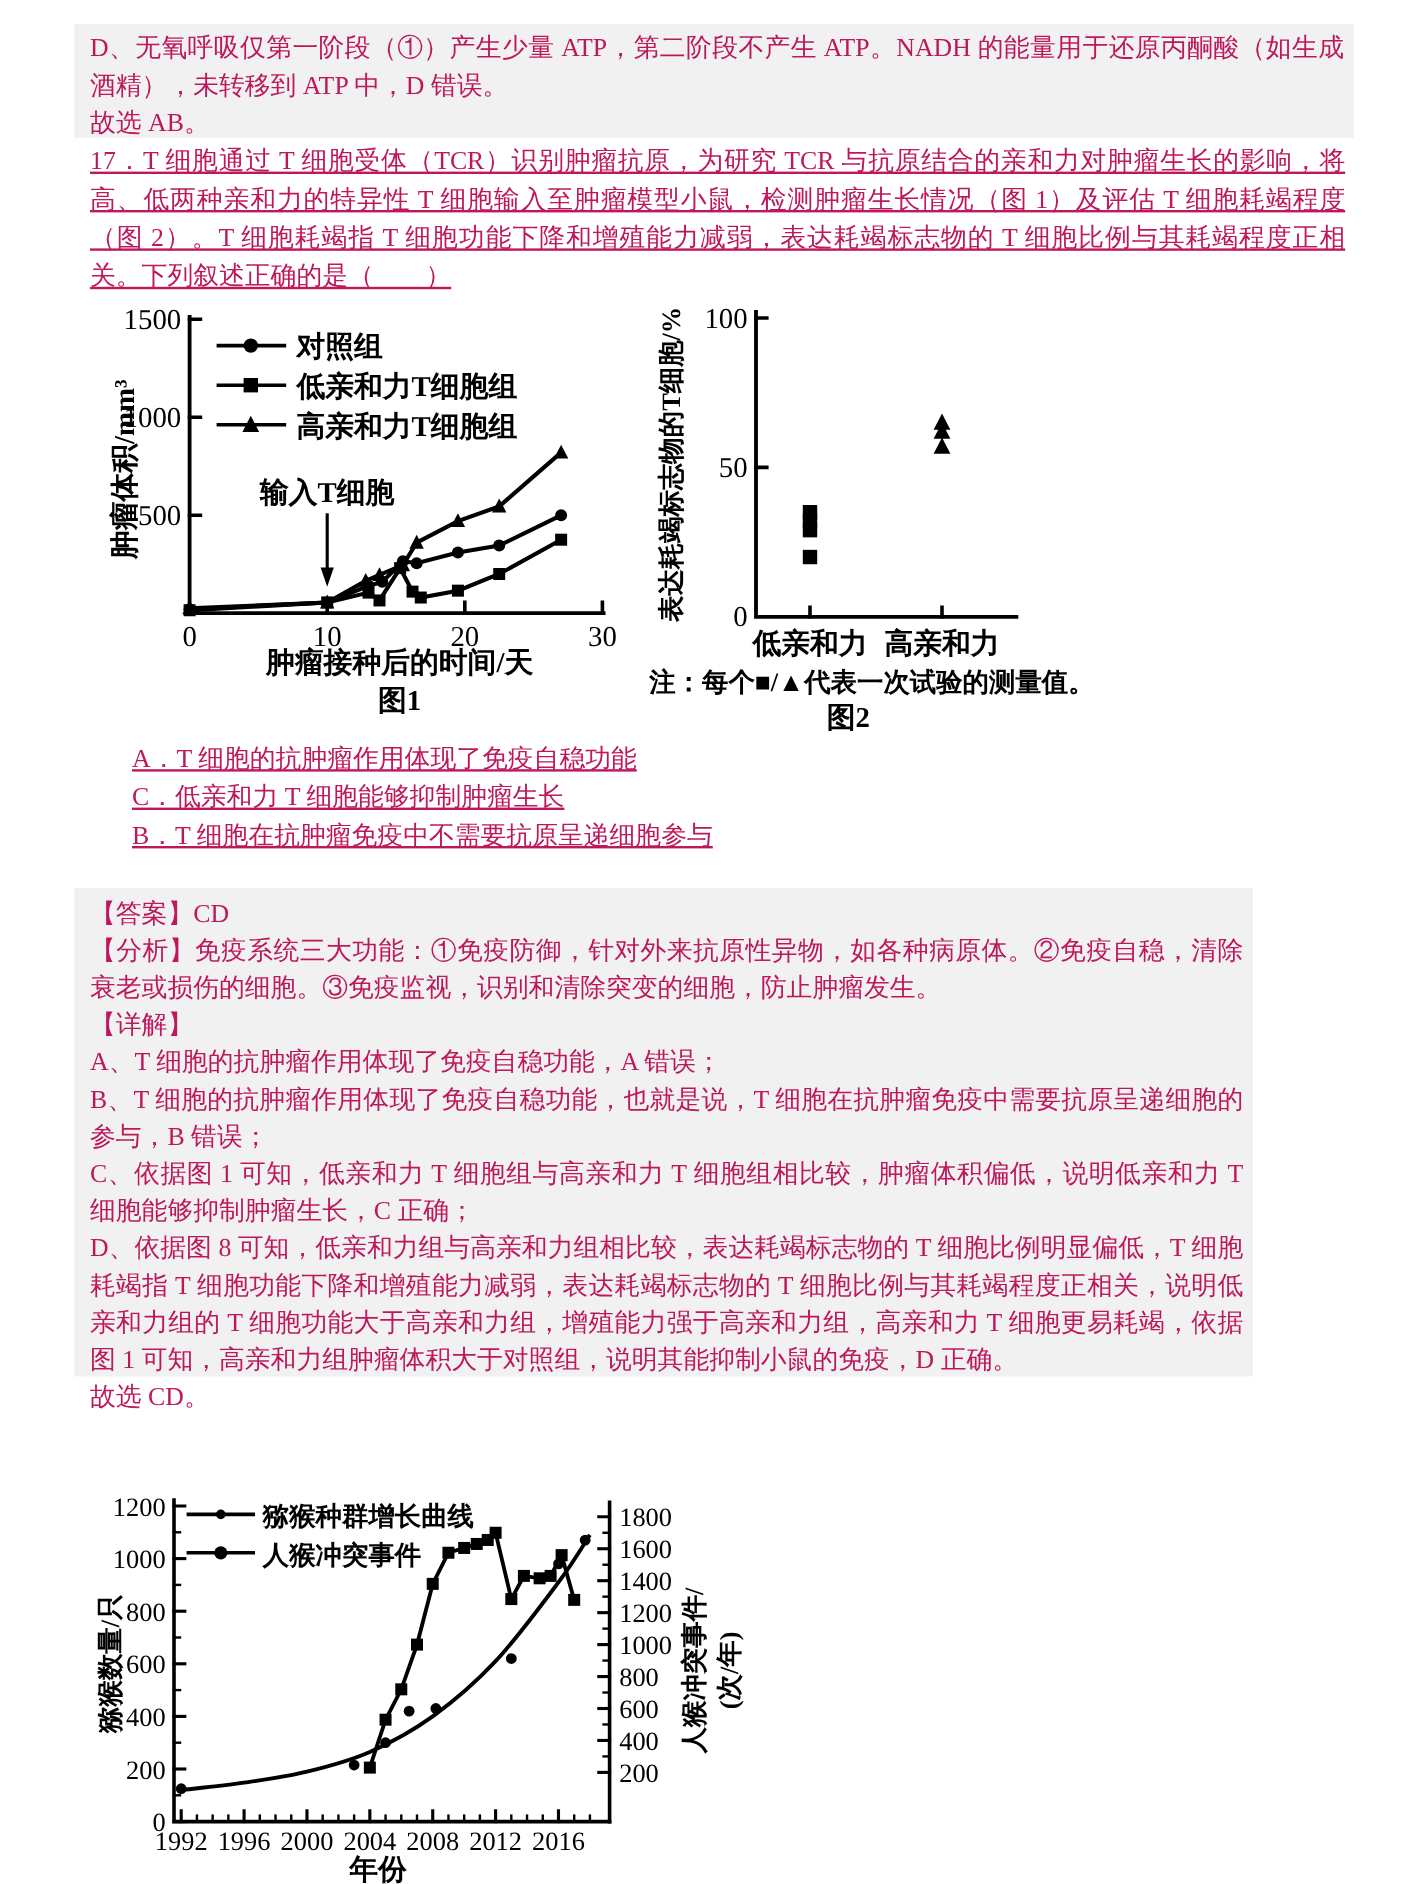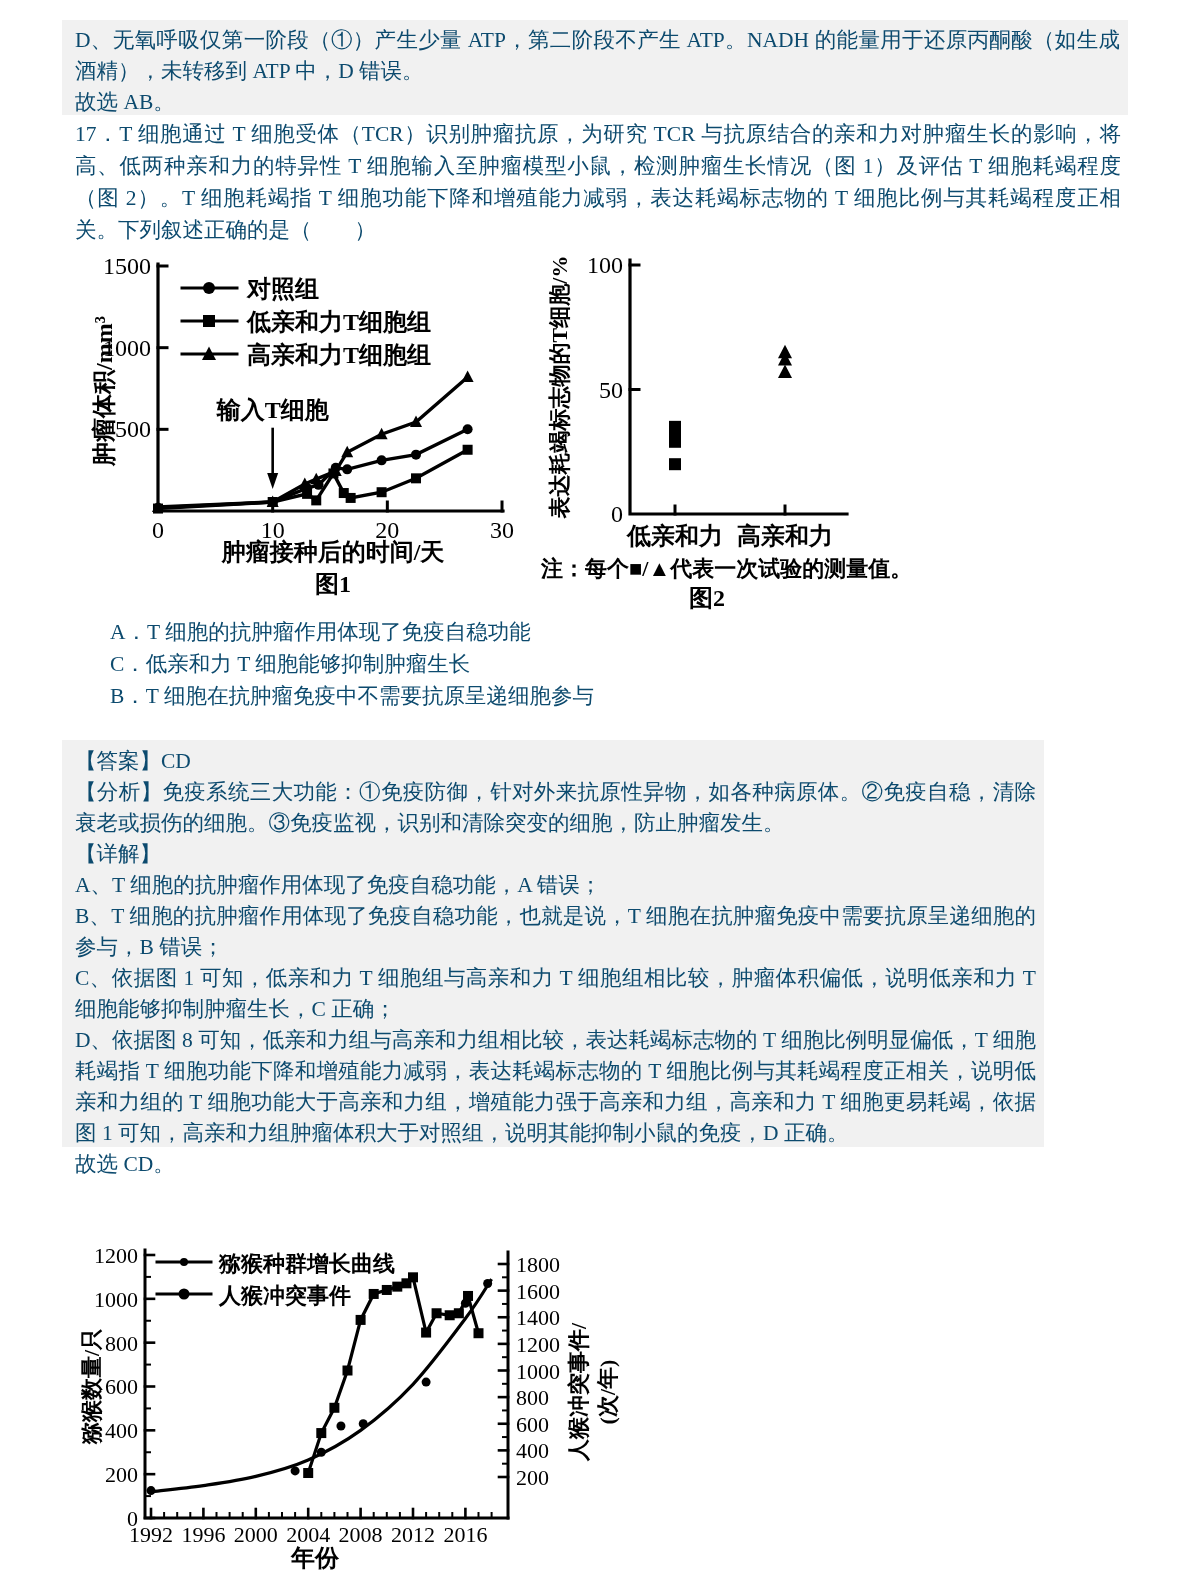--- a/index.html
+++ b/index.html
@@ -1,43 +1,43 @@
 <!DOCTYPE html>
 <html><head>
 <meta charset="utf-8">
 <style>
   html,body{margin:0;padding:0;}
   .page{position:relative;width:1190px;height:1570px;background:#ffffff;
-        font-family:"Liberation Serif","DejaVu Serif",serif;color:#0c4a6e;overflow:hidden;}
+        font-family:"Liberation Serif","DejaVu Serif",serif;color:#be185d;overflow:hidden;}
   .band{position:absolute;background:#f1f1f1;}
   .txt{font-size:21.5px;line-height:31px;text-align:justify;}
   .txt p{margin:0;}
   .abs{position:absolute;}
   .q{line-height:32px;}
-  .options p{line-height:32px;}
+  .options p{line-height:32px;text-decoration:underline;}
   .fig{position:absolute;}
   .fig svg{display:block;}
   
   .tick{font-family:"Liberation Serif","DejaVu Serif",serif;font-size:24px;fill:#000;}
   .tick3{font-family:"Liberation Serif","DejaVu Serif",serif;font-size:22px;fill:#000;}
   .flabel{font-family:"Liberation Serif","DejaVu Serif",serif;font-size:24px;font-weight:bold;fill:#000;}
   .flabel2{font-family:"Liberation Serif","DejaVu Serif",serif;font-size:22px;font-weight:bold;fill:#000;}
 </style>
 </head>
 <body>
 
 <div class="page">
 
   <section class="band txt" style="left:62px;top:20px;width:1066px;height:95px;padding:5px 8px 0 13px;box-sizing:border-box;">
 
   <p>D、无氧呼吸仅第一阶段（①）产生少量 ATP，第二阶段不产生 ATP。NADH 的能量用于还原丙酮酸（如生成酒精），未转移到 ATP 中，D 错误。</p>
       <p>故选 AB。</p>
     </section>
 
-  <section class="abs txt q" style="left:75px;top:118px;width:1046px;">
+  <section class="abs txt q" style="left:75px;top:118px;width:1046px;text-decoration:underline;">
     <p>17．T 细胞通过 T 细胞受体（TCR）识别肿瘤抗原，为研究 TCR 与抗原结合的亲和力对肿瘤生长的影响，将高、低两种亲和力的特异性 T 细胞输入至肿瘤模型小鼠，检测肿瘤生长情况（图 1）及评估 T 细胞耗竭程度（图 2）。T 细胞耗竭指 T 细胞功能下降和增殖能力减弱，表达耗竭标志物的 T 细胞比例与其耗竭程度正相关。下列叙述正确的是（　　）</p>
   </section>
 
   <div class="fig" style="left:85px;top:246px;">
     <svg id="fig1-svg" width="470" height="370" viewBox="0 0 470 370">
         <polyline points="73,18 73,265 418,265" fill="none" stroke="#000" stroke-width="3.2" stroke-linecap="square" stroke-linejoin="miter"></polyline>
         <polyline points="73,183.33333333333331 82,183.33333333333331" fill="none" stroke="#000" stroke-width="3" stroke-linecap="square" stroke-linejoin="miter"></polyline>
         <text x="66" y="191.33333333333331" text-anchor="end" class="tick">500</text>
         <polyline points="73,101.66666666666666 82,101.66666666666666" fill="none" stroke="#000" stroke-width="3" stroke-linecap="square" stroke-linejoin="miter"></polyline>
         <text x="66" y="109.66666666666666" text-anchor="end" class="tick">1000</text>

